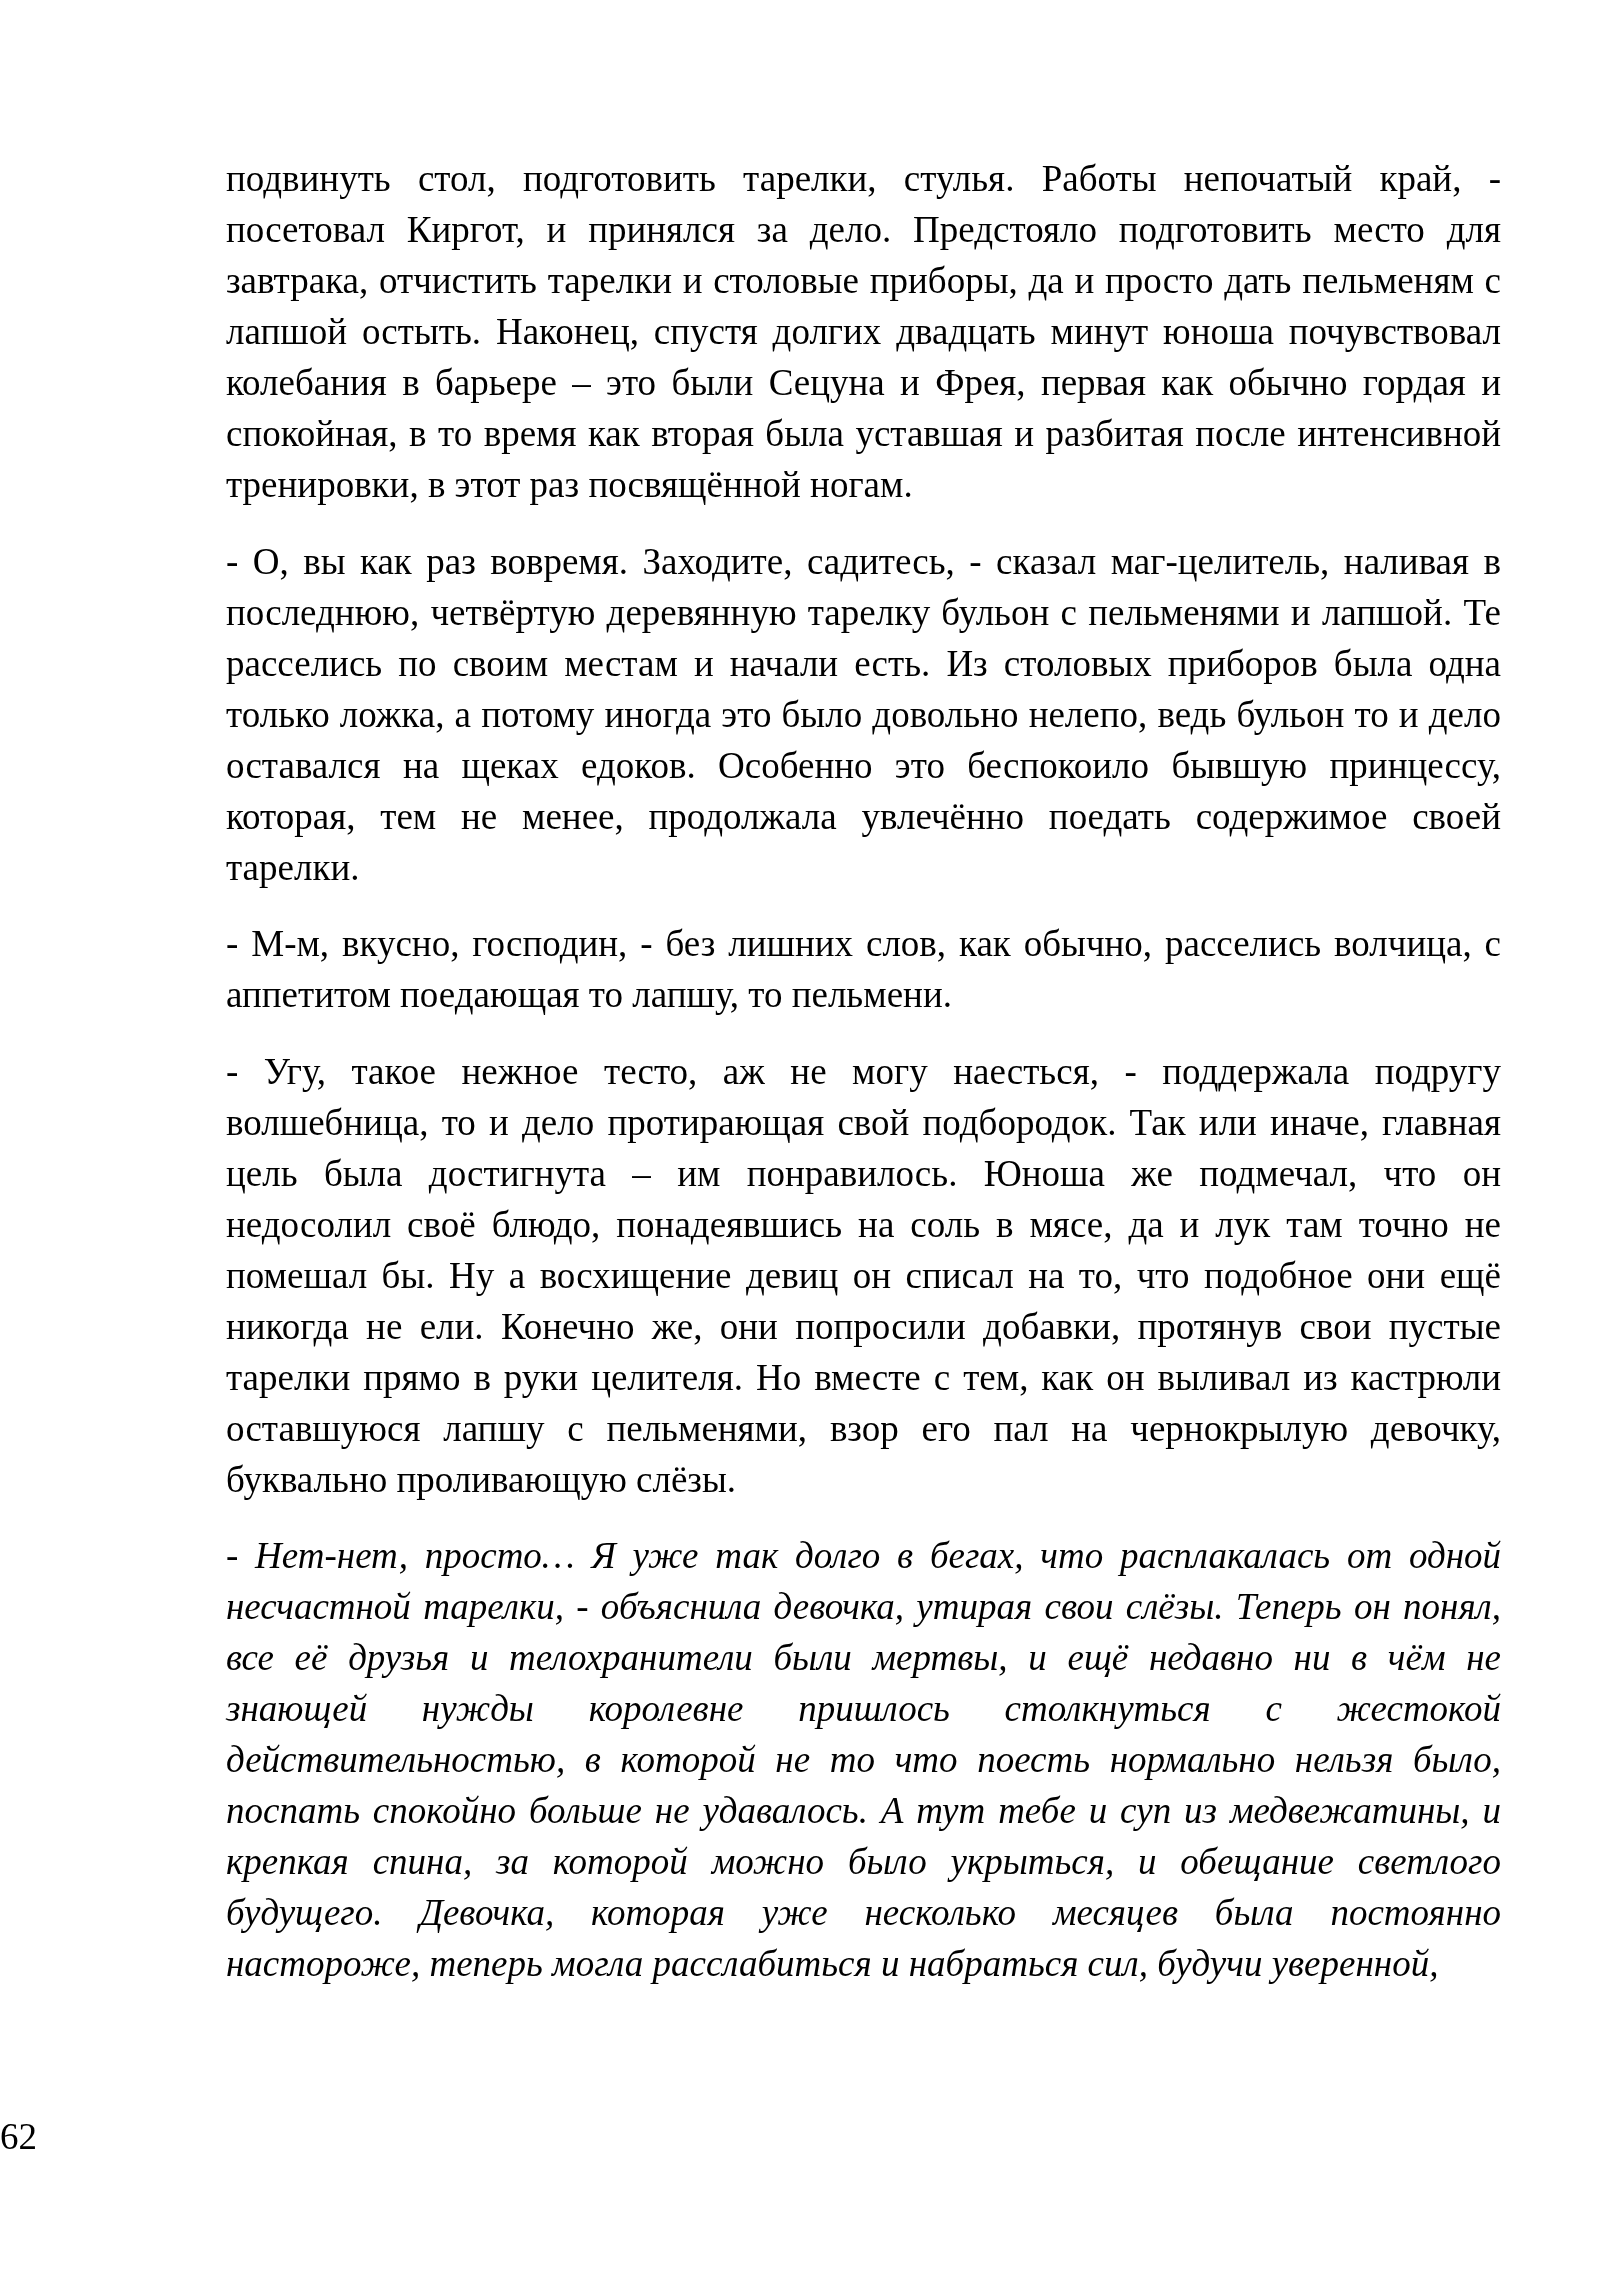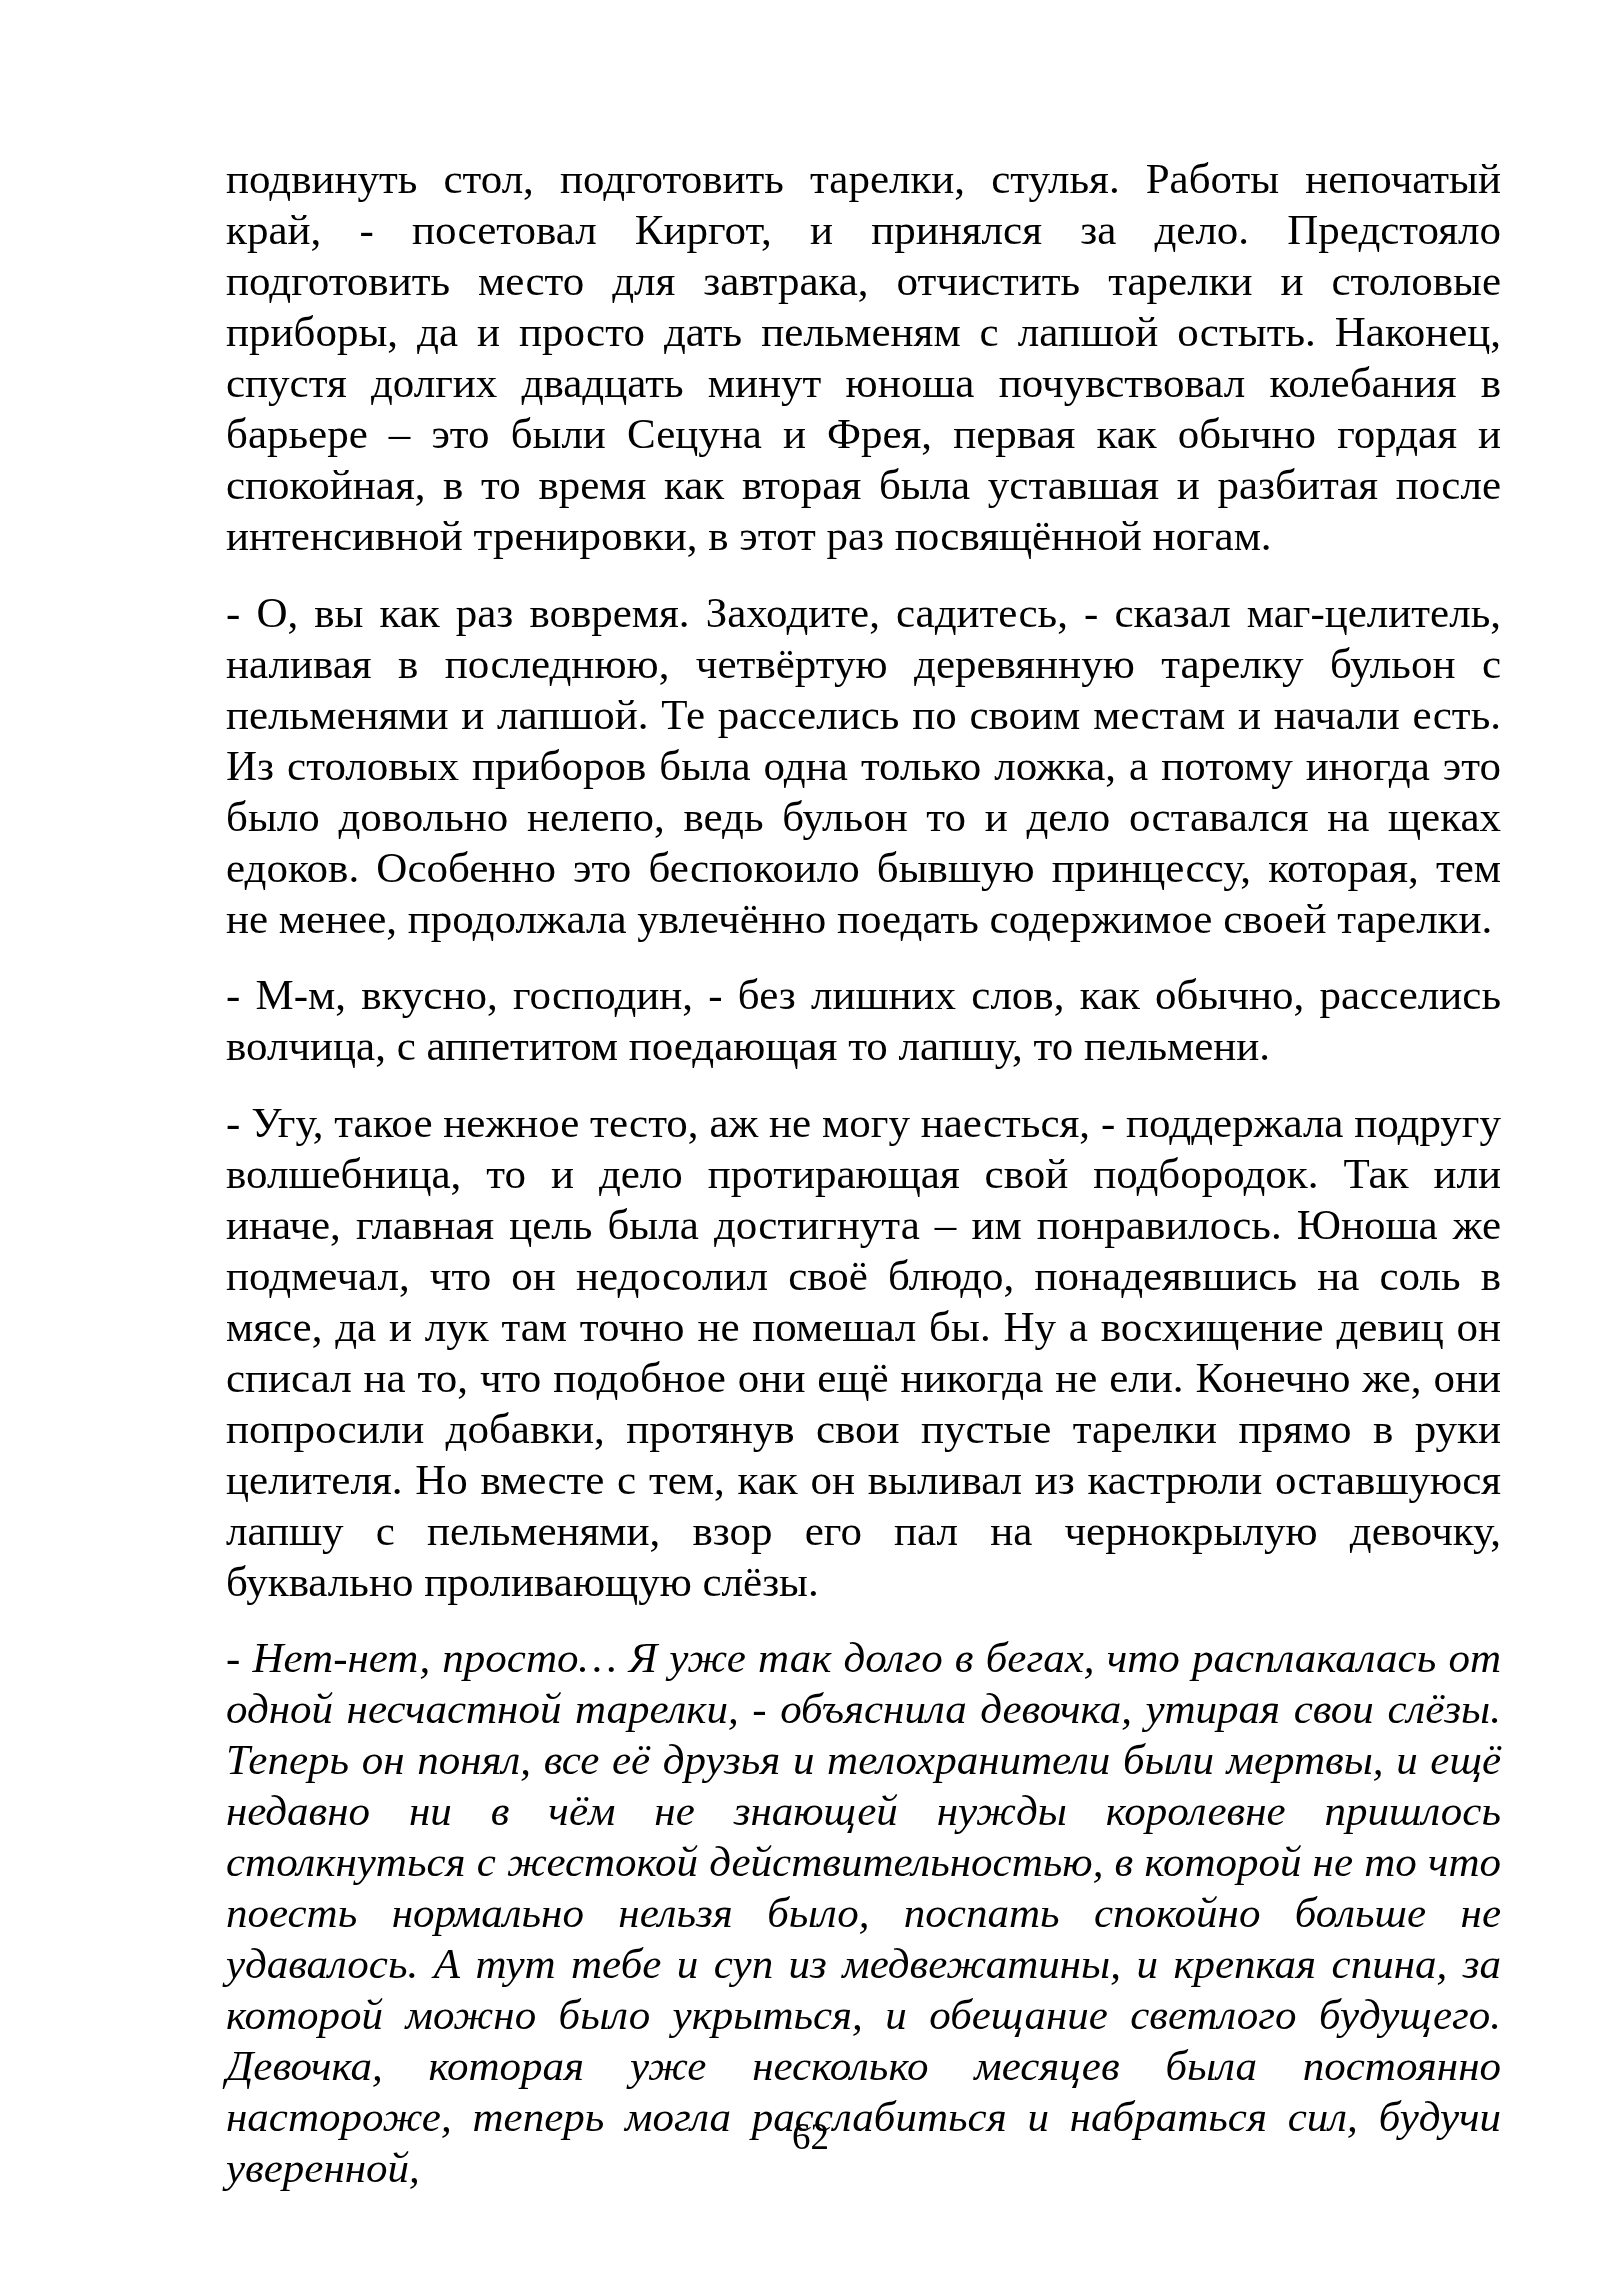--- a/index.html
+++ b/index.html
@@ -21,41 +21,40 @@
     top: 0;
     width: 1621px;
     height: 2293px;
     background: #ffffff;
   }
   .text-block {
     position: absolute;
     left: 226px;
     top: 153px;
     width: 1275px;
-    font-size: 43px;
+    font-size: 37px;
     line-height: 51px;
     text-align: justify;
     text-align-last: left;
     letter-spacing: 0;
     word-spacing: normal;
   }
   .para {
     margin: 0 0 25.5px 0;
     padding: 0;
   }
   .para:last-child {
     margin-bottom: 14px;
     font-style: italic;
   }
   .page-number {
     position: absolute;
     left: 0;
     top: 2115px;
     width: 1621px;
-    text-align: center;
     font-size: 37px;
     line-height: 43px;
   }
 </style>
 </head>
 <body>
 
 <div class="page">
   <div class="text-block">
     <p class="para">подвинуть стол, подготовить тарелки, стулья. Работы непочатый край, - посетовал Киргот, и принялся за дело. Предстояло подготовить место для завтрака, отчистить тарелки и столовые приборы, да и просто дать пельменям с лапшой остыть. Наконец, спустя долгих двадцать минут юноша почувствовал колебания в барьере – это были Сецуна и Фрея, первая как обычно гордая и спокойная, в то время как вторая была уставшая и разбитая после интенсивной тренировки, в этот раз посвящённой ногам.</p>

